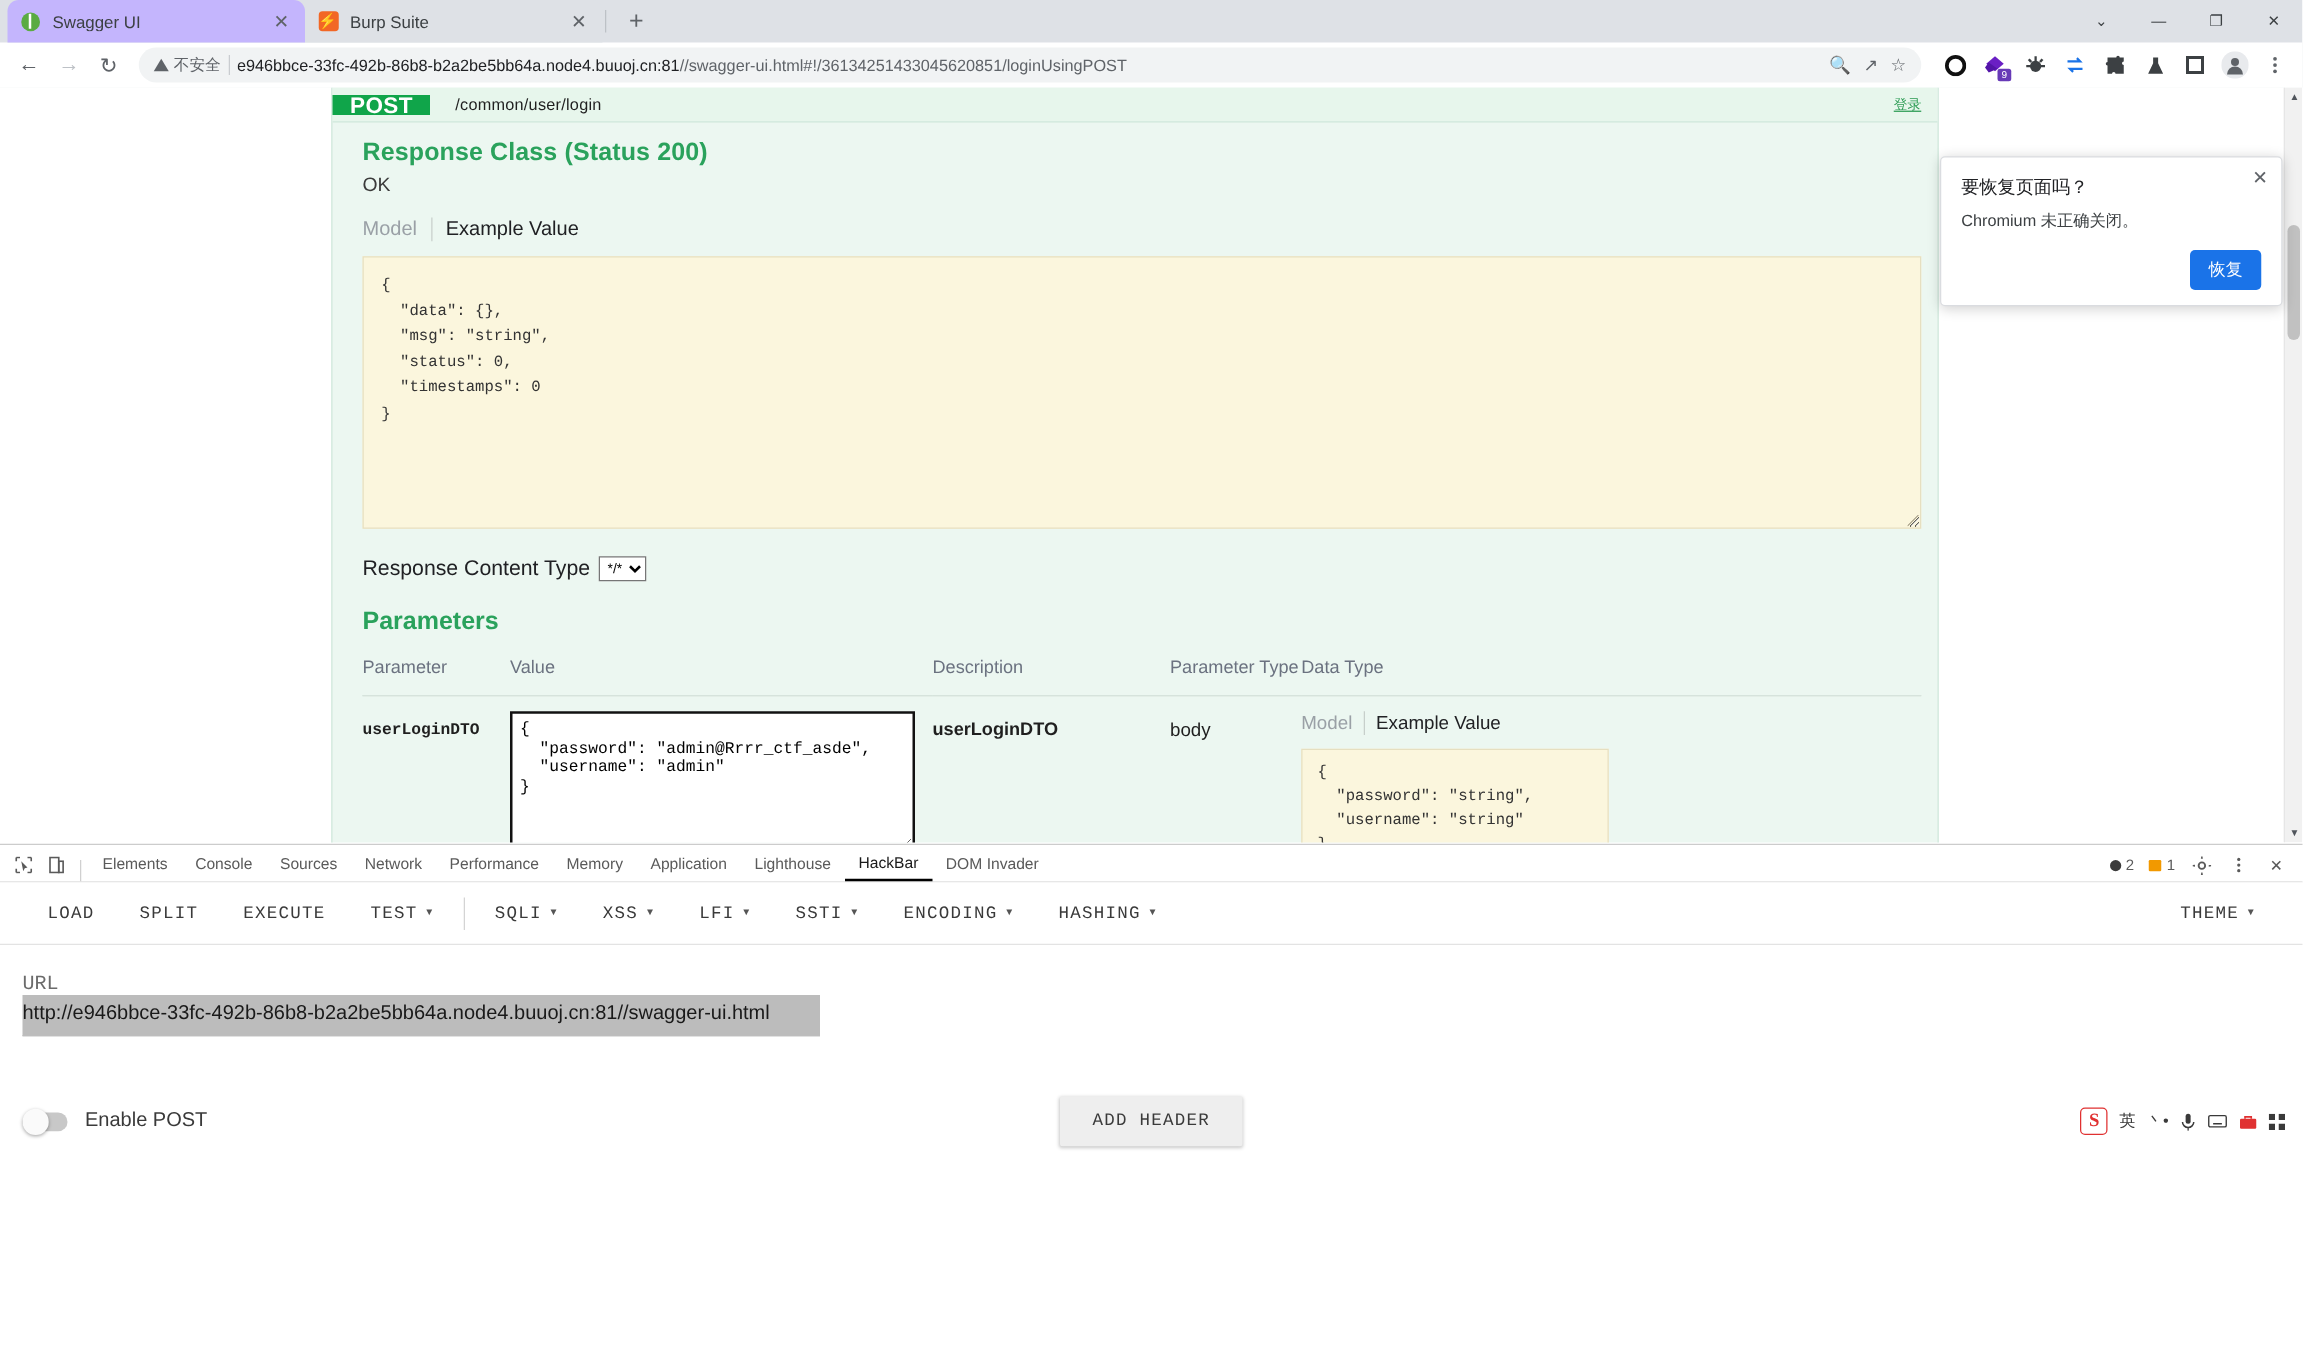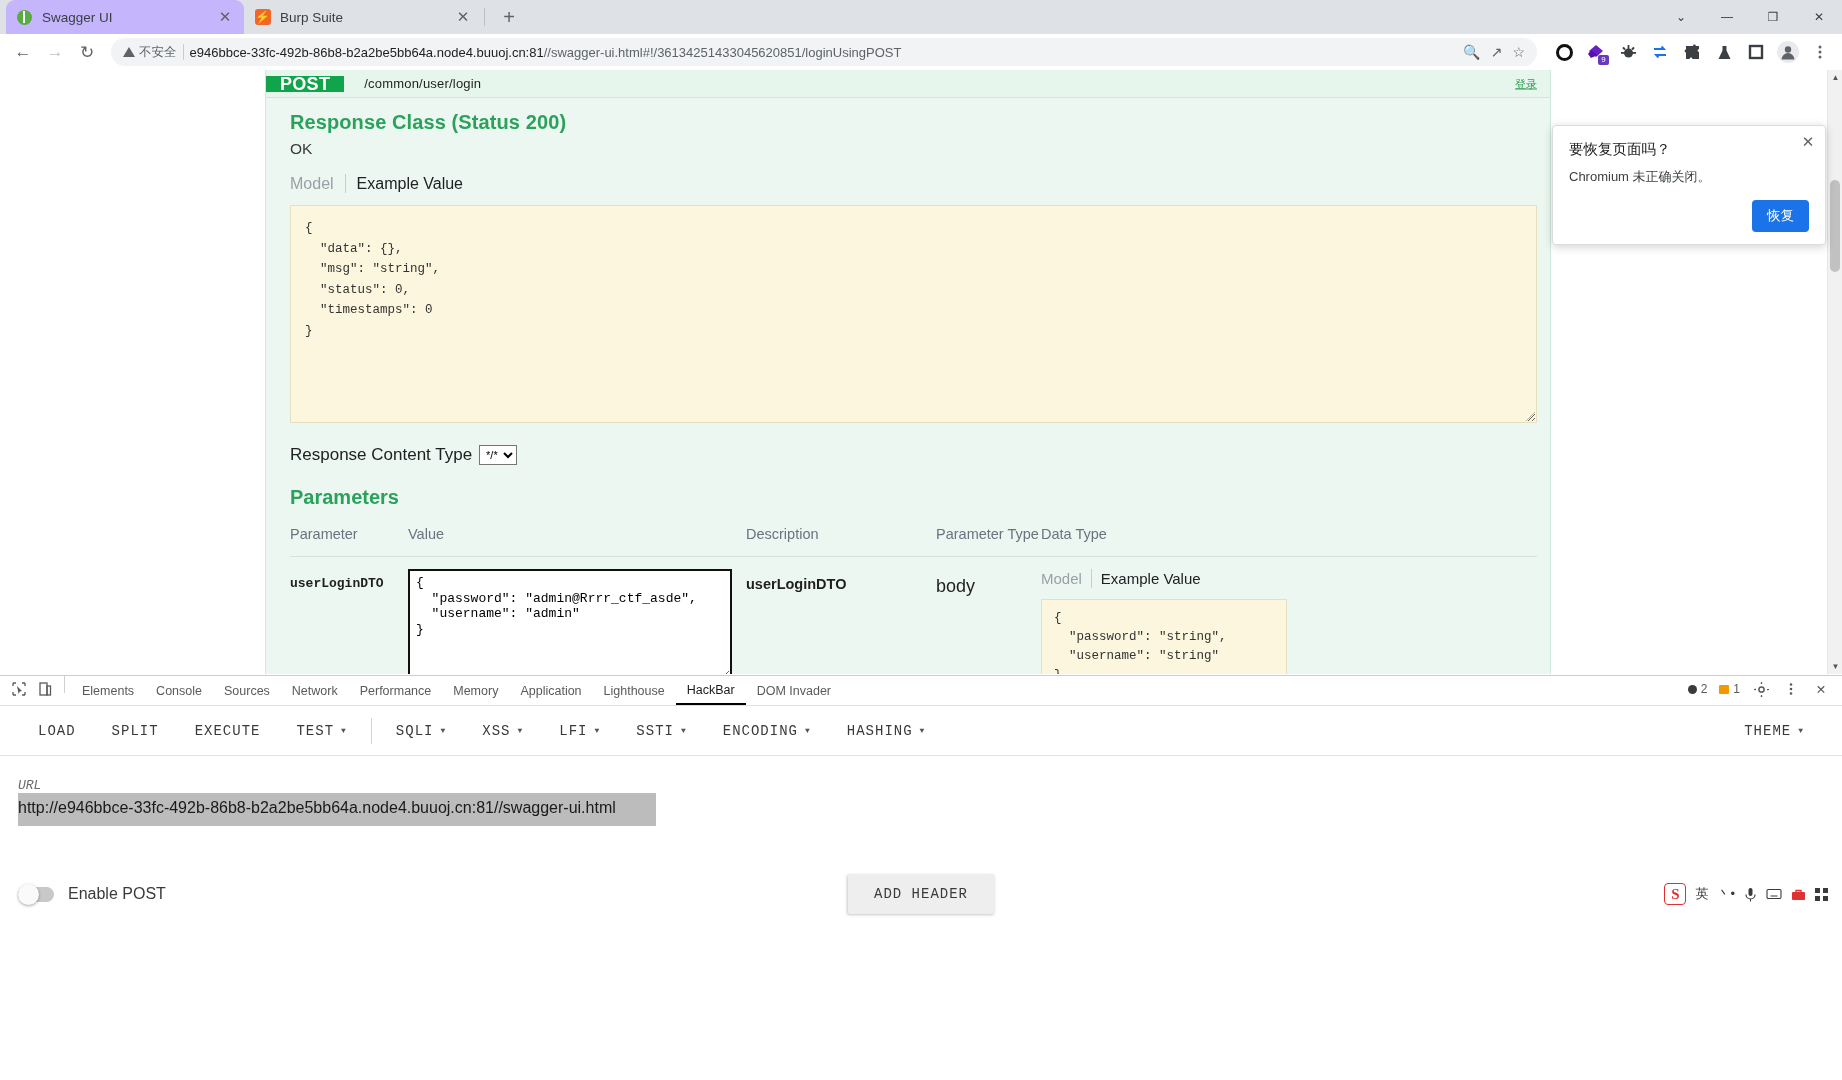--- a/index.html
+++ b/index.html
@@ -159,21 +159,21 @@
     text-align: left; font-weight: normal; color: #6b7280; font-size: 14.5px;
     padding: 4px 0 13px 0; vertical-align: top; line-height: 17px;
   }
   .ptable thead tr { border-bottom: 1px solid #d6e3dc; }
   .ptable td { padding-top: 12px; vertical-align: top; }
   .pname {
     font-family: "Liberation Mono", monospace; font-size: 13px;
     font-weight: bold; color: #1f1f1f; padding-top: 19px !important;
   }
   .pdesc { font-size: 14.5px; color: #1f1f1f; font-weight: bold; padding-top: 19px !important; }
-  .ptype { font-size: 18px; color: #1f1f1f; padding-top: 19px !important; }
+  .ptype { font-size: 15px; color: #1f1f1f; padding-top: 19px !important; }
   .json-input {
     width: 324px; height: 112px; border: 2px solid #111; background: #fff;
     font-family: "Liberation Mono", monospace; font-size: 13px;
     line-height: 15.5px; padding: 4px 6px; color: #000;
     white-space: pre; resize: both; overflow: auto; display:block;
   }
   .dt-tabs { display: flex; align-items: center; font-size: 15px; }
   .dt-model { color: #9aa0a6; padding-right: 9px; }
   .dt-example { color: #202124; padding-left: 9px; }
   .dt-code {
@@ -217,21 +217,21 @@
     font-size: 13.5px; padding: 7px 15px; font-family: "Liberation Sans", sans-serif;
   }
 
   
   .devtools {
     position: absolute; left: 0; bottom: 0; width: 100%; height: 405px;
     background: #ffffff; border-top: 1px solid #cccccc;
     display: flex; flex-direction: column;
   }
   .dt-topbar {
-    height: 30px; display: flex; align-items: flex-start; background: #fff;
+    height: 30px; display: flex; align-items: flex-end; background: #fff;
     border-bottom: 1px solid #e0e0e0; padding: 0 6px; font-size: 12.5px;
     color: #5a5a5a;
   }
   .dt-icon-btn {
     width: 26px; height: 26px; display: flex; align-items: center;
     justify-content: center; color: #5a5a5a;
   }
   .dt-vsep { width: 1px; height: 17px; background: #d0d0d0; margin: 0 6px; }
   .dt-tab {
     padding: 0 11px; height: 29px; display: flex; align-items: center;
@@ -254,21 +254,21 @@
   }
   .hb-btn {
     font-size: 14px; color: #3a3a3a; letter-spacing: 1px; padding: 0 18px;
     height: 36px; display: flex; align-items: center; gap: 7px;
     font-family: "Liberation Mono", monospace;
   }
   .caret { font-size: 8px; color: #555; }
   .hb-vsep { width: 1px; height: 26px; background: #d4d4d4; margin: 0 6px; }
   .hb-theme { margin-left: auto; }
   .hb-url-wrap { padding: 22px 18px 0 18px; }
-  .hb-url-label { font-size: 13px; color: #6b6b6b; font-family: "Liberation Mono", monospace; font-style: italic; }
+  .hb-url-label { font-size: 16px; color: #6b6b6b; font-family: "Liberation Mono", monospace; }
   .hb-url-input {
     width: 100%; border: none; border-bottom: 1px solid #bdbdbd; outline: none;
     font-size: 16px; color: #1a1a1a; padding: 6px 0 8px 0; background: transparent;
     font-family: "Liberation Sans", sans-serif;
   }
   .hb-url-sel { background: #bcbcbc; color: #1a1a1a; }
   .hb-bottom {
     display: flex; align-items: center; padding: 0 18px; margin-top: 38px;
     position: relative; height: 60px;
   }

